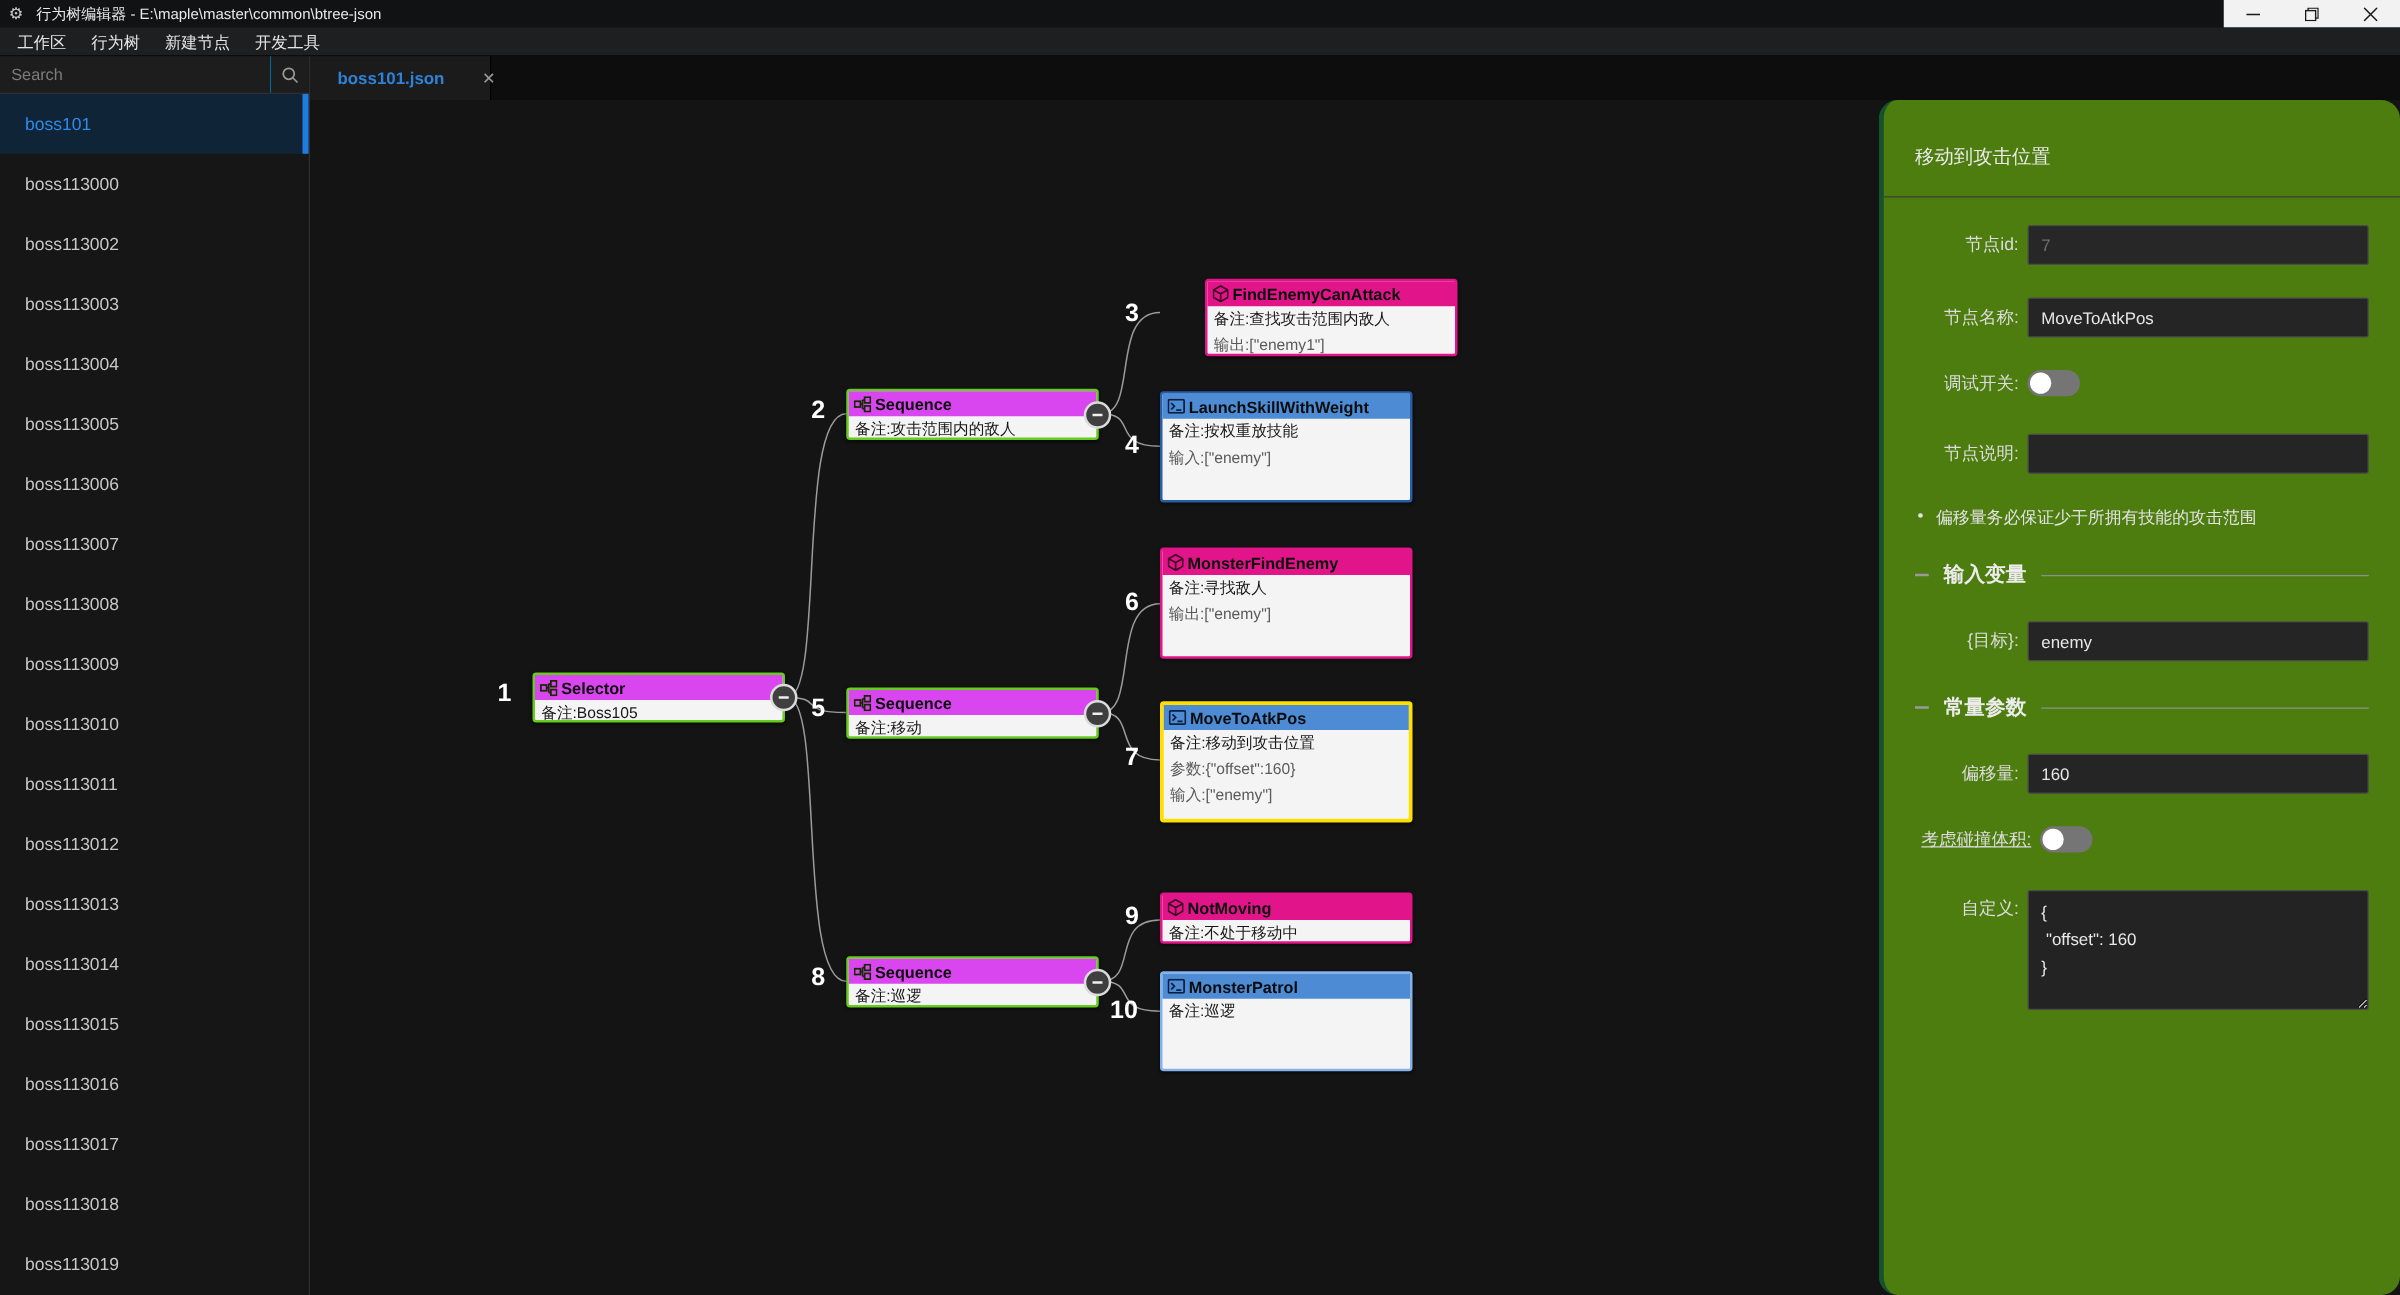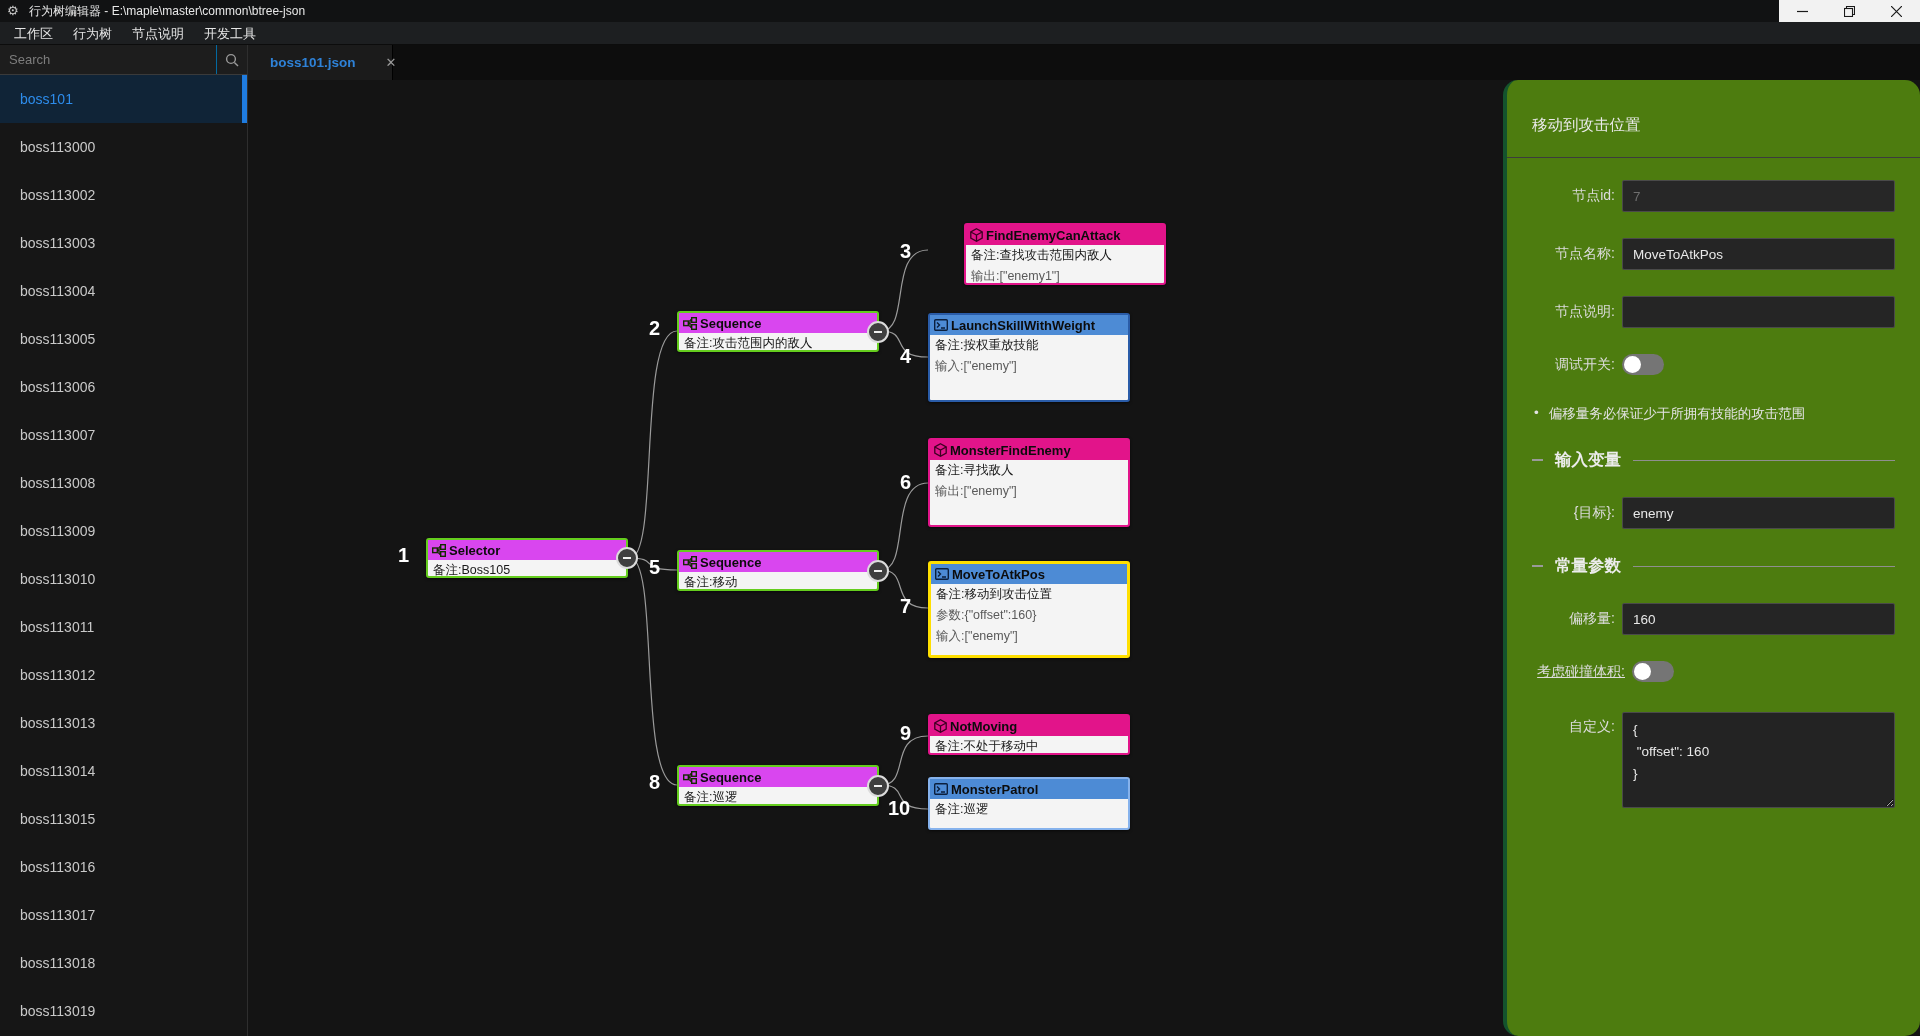--- a/index.html
+++ b/index.html
@@ -112,21 +112,21 @@
       <svg width="11" height="11" viewBox="0 0 11 11">
           <path d="M0 0 L11 11 M11 0 L0 11" stroke="#1a1a1a" stroke-width="1.2"></path>
         </svg>
     </div>
   </div>
 </div>
 
 <div class="menubar">
     <div class="menu-item">工作区</div>
     <div class="menu-item">行为树</div>
-    <div class="menu-item">节点说明</div>
+    <div class="menu-item">新建节点</div>
     <div class="menu-item">开发工具</div>
   </div>
 
 <div class="sidebar">
   <div class="search-row">
     <input class="search-input" placeholder="Search" style="">
     <div class="search-btn">
       <svg width="14" height="14" viewBox="0 0 14 14" fill="none" stroke="#9a9a9a" stroke-width="1.4">
         <circle cx="6" cy="6" r="4.4"></circle>
           <line x1="9.4" y1="9.4" x2="13" y2="13"></line>
@@ -321,21 +321,21 @@
           </svg>
         </span>
         <span class="bt-title">Sequence</span>
       </div>
       <div class="bt-body">
         <div class="bt-line">备注:巡逻</div>
       </div>
       <div class="bt-toggle"></div>
     </div>
     <div class="bt-num" style="left: 401px; top: 691px;">8</div>
-    <div class="bt-node action" style="left: 680px; top: 697px; width: 202px; height: 53px; border-color: rgb(134, 178, 236);">
+    <div class="bt-node action" style="left: 680px; top: 697px; width: 202px; height: 80px; border-color: rgb(134, 178, 236);">
       <div class="bt-head">
         <span class="bt-ico">
           <svg width="14" height="12" viewBox="0 0 14 12" fill="none" stroke="#0b1f3d" stroke-width="1.4">
             <rect x="0.7" y="0.7" width="12.6" height="10.6" rx="1"></rect>
             <path d="M3 3.5 L5.5 6 L3 8.5 M7 9 H11"></path>
           </svg>
         </span>
         <span class="bt-title">MonsterPatrol</span>
       </div>
       <div class="bt-body">
@@ -349,27 +349,27 @@
   <div class="panel-title">移动到攻击位置</div>
   <div class="panel-body">
     <div class="prow">
       <span class="plabel">节点id:</span>
       <input class="pinput dim" disabled="" value="7" style="">
     </div>
     <div class="prow">
       <span class="plabel">节点名称:</span>
       <input class="pinput" value="MoveToAtkPos" style="">
     </div>
+    <div class="prow" style="margin-bottom:30px;">
+      <span class="plabel">调试开关:</span>
+      <div class="switch"></div>
+    </div>
     <div class="prow">
       <span class="plabel">节点说明:</span>
       <input class="pinput" value="" style="">
-    </div>
-    <div class="prow" style="margin-bottom:30px;">
-      <span class="plabel">调试开关:</span>
-      <div class="switch"></div>
     </div>
     <div class="pnote">
       <span>•</span>
       <span>偏移量务必保证少于所拥有技能的攻击范围</span>
     </div>
     <div class="psection">
       <span class="dash"></span>
       <span class="stitle">输入变量</span>
       <span class="rule"></span>
     </div>

